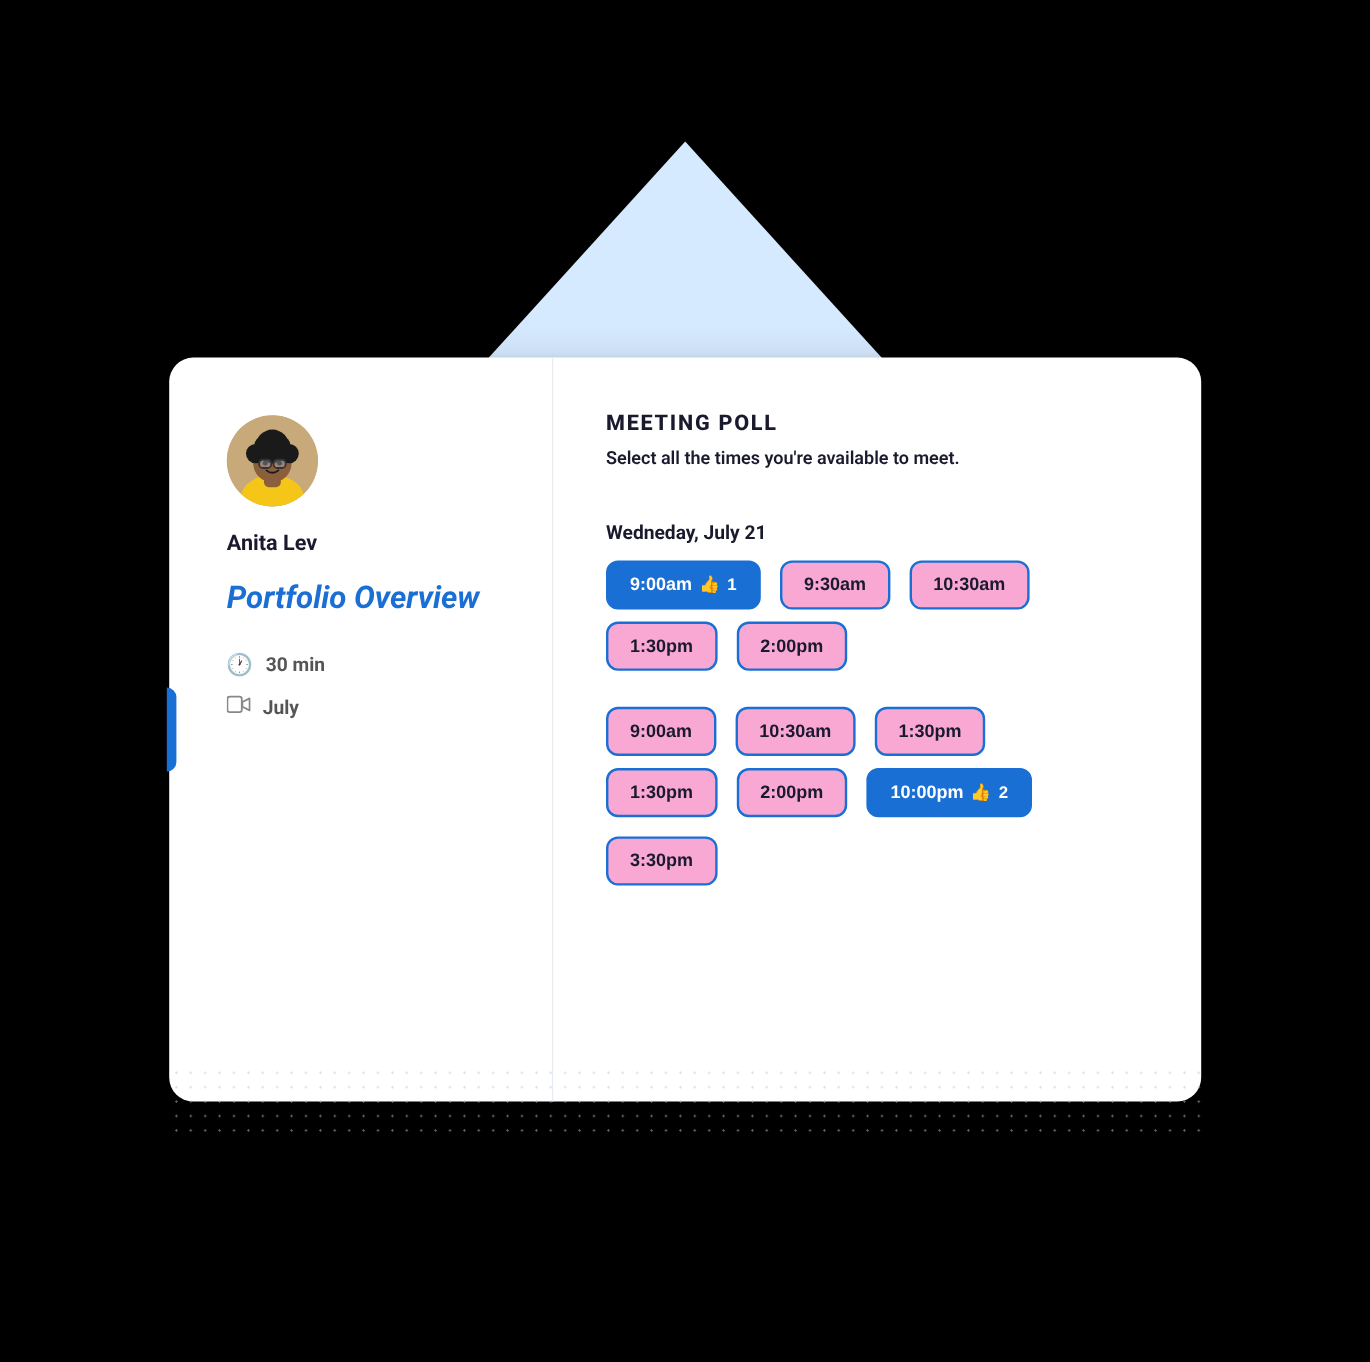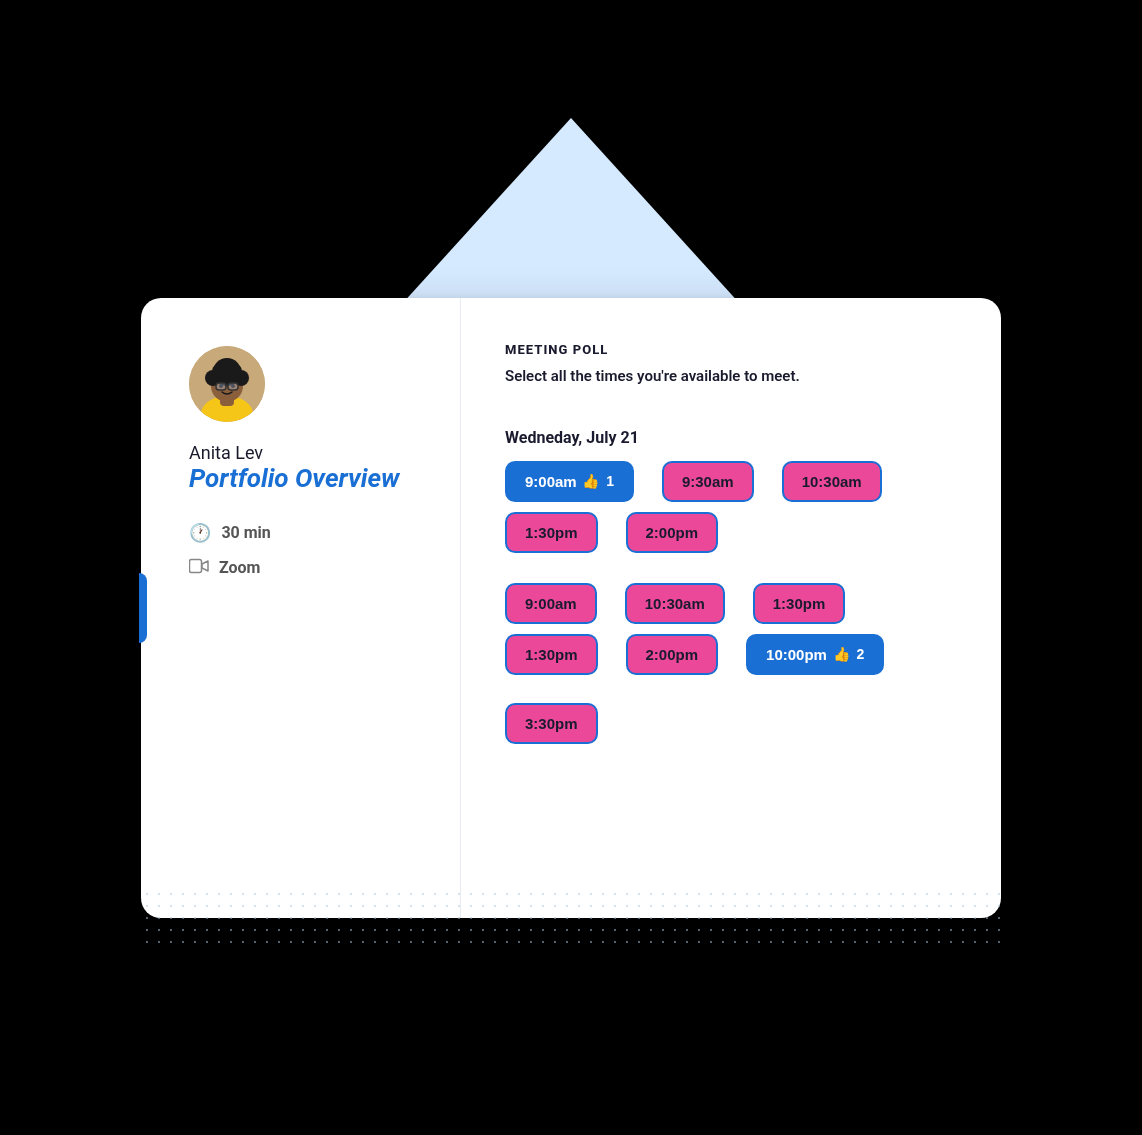--- a/index.html
+++ b/index.html
@@ -78,23 +78,23 @@
     }
 
     
     .avatar-svg {
       width: 76px;
       height: 76px;
     }
 
     .host-name {
       font-size: 18px;
-      font-weight: 400;
-      color: #1a1a2e;
-      margin-bottom: 0;
+      font-weight: 700;
+      color: #1a1a2e;
+      margin-bottom: 21px;
     }
 
     .meeting-title {
       font-size: 26px;
       font-weight: 700;
       color: #1a6fd4;
       margin-bottom: 28px;
       line-height: 1.2;
       font-style: italic;
     }
@@ -130,21 +130,21 @@
     }
 
     
     .right-panel {
       flex: 1;
       padding: 44px 48px 48px 44px;
       overflow-y: auto;
     }
 
     .poll-title {
-      font-size: 13px;
+      font-size: 18px;
       font-weight: 800;
       letter-spacing: 0.08em;
       color: #1a1a2e;
       text-transform: uppercase;
       margin-bottom: 10px;
     }
 
     .poll-subtitle {
       font-size: 15px;
       font-weight: 600;
@@ -160,32 +160,32 @@
       font-size: 16px;
       font-weight: 700;
       color: #1a1a2e;
       margin-bottom: 14px;
       margin-top: 43px;
     }
 
     .time-slots-row {
       display: flex;
       flex-wrap: wrap;
-      gap: 28px;
+      gap: 16px;
       margin-bottom: 10px;
     }
 
     .time-btn {
       display: inline-flex;
       align-items: center;
       gap: 6px;
       padding: 10px 18px;
       border-radius: 10px;
       border: 2px solid #1a6fd4;
-      background: #ec4899;
+      background: #f9a8d4;
       color: #1a1a2e;
       font-size: 15px;
       font-weight: 600;
       cursor: pointer;
       transition: background 0.15s, color 0.15s;
       white-space: nowrap;
     }
 
     .time-btn.selected {
       background: #1a6fd4;
@@ -263,21 +263,21 @@
         <span class="meta-text">30 min</span>
       </div>
 
       <div class="meta-row">
         <span class="meta-icon">
           <svg width="20" height="16" viewBox="0 0 20 16" fill="none" xmlns="http://www.w3.org/2000/svg">
             <rect x="0.5" y="1.5" width="12" height="13" rx="2" stroke="#888" stroke-width="1.5" fill="none"></rect>
             <path d="M13 6L19 3v10l-6-3V6z" stroke="#888" stroke-width="1.5" fill="none" stroke-linejoin="round"></path>
           </svg>
         </span>
-        <span class="meta-text">Zoom</span>
+        <span class="meta-text">July</span>
       </div>
     </div>
 
     <div class="right-panel">
       <div class="poll-title">MEETING POLL</div>
       <div class="poll-subtitle">Select all the times you're available to meet.</div>
 
       <div class="day-section">
         <div class="day-label">Wedneday, July 21</div>
         <div class="time-slots-row">

